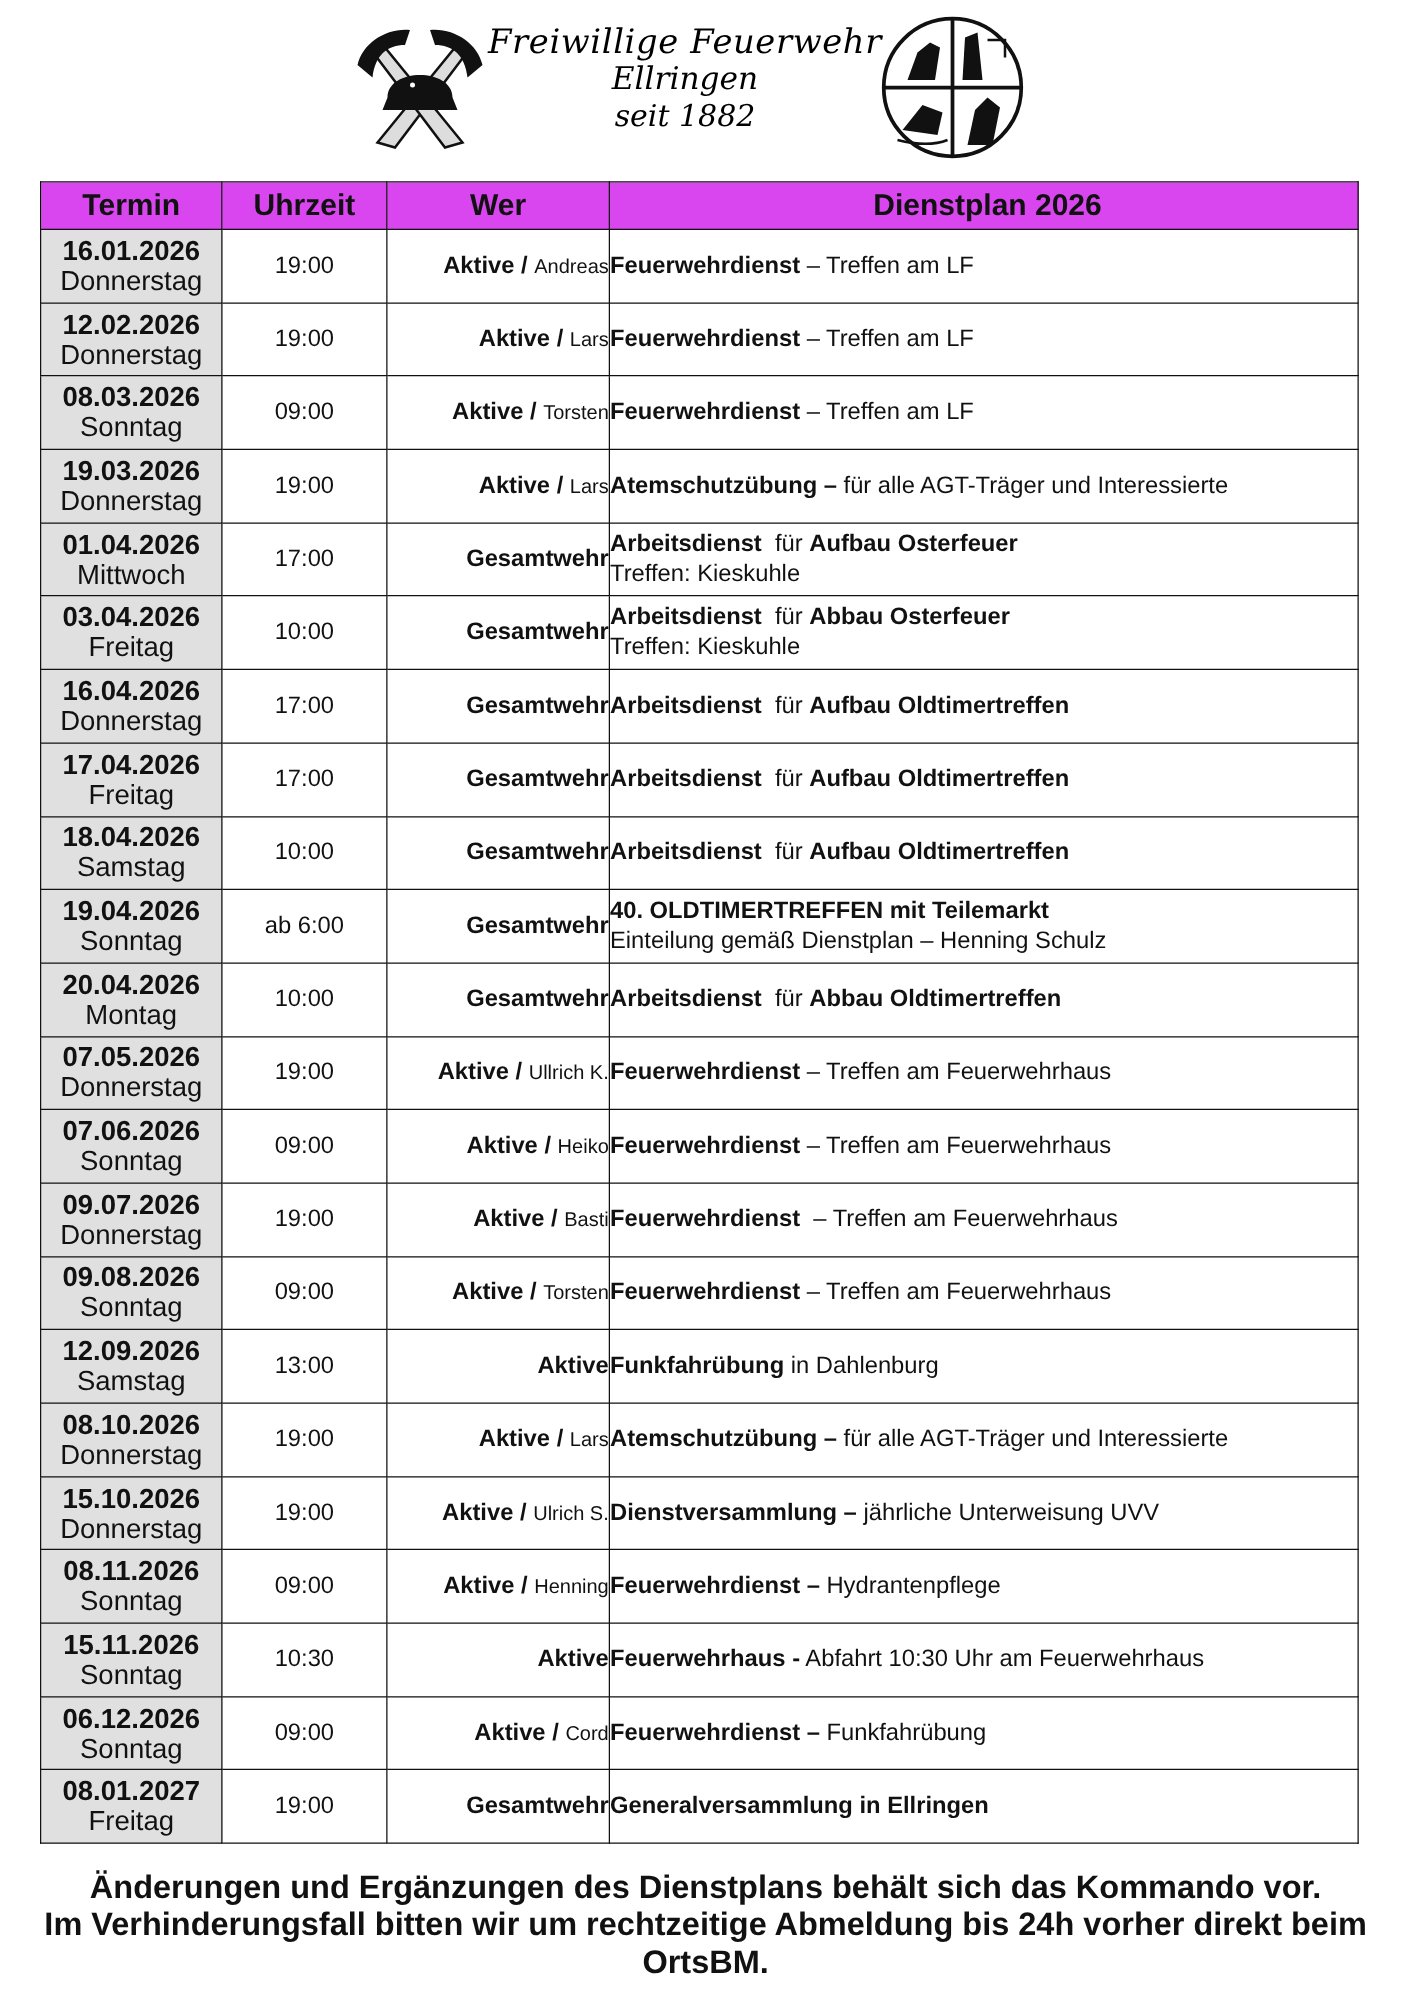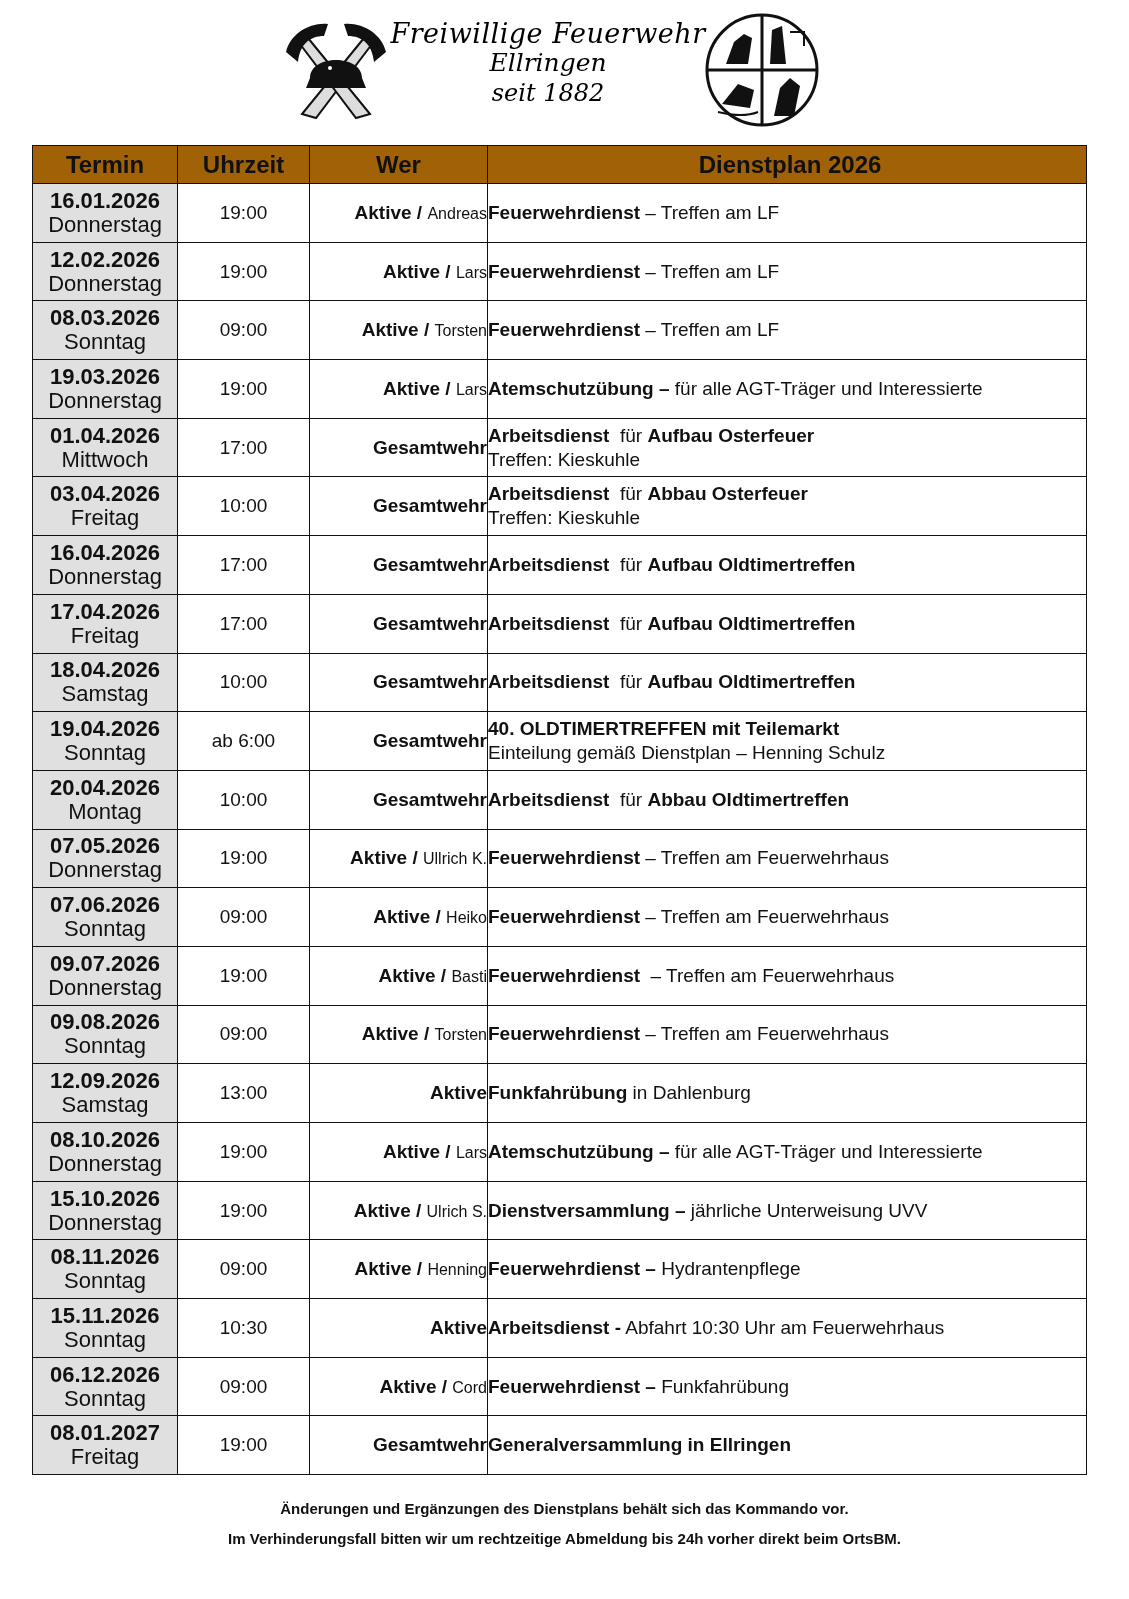--- a/index.html
+++ b/index.html
@@ -10,35 +10,35 @@
   .logo-right { position:absolute; left:434px; top:12px; width:116px; height:116px; }
   .title-block { position:absolute; left:120px; top:18px; width:316px; text-align:center;
                  font-family:"DejaVu Serif", serif; font-style:italic; color:#000000; }
   .title-line1 { font-size:27px; letter-spacing:0.5px; line-height:32px; }
   .title-line2 { font-size:25px; line-height:30px; margin-top:-2px; }
   .title-line3 { font-size:24px; line-height:30px; }
 
   table.plan { position:absolute; left:32px; top:145px; width:1054px;
                border-collapse:collapse; table-layout:fixed; }
   table.plan th, table.plan td { border:1.5px solid #111; padding:0; }
-  table.plan th { background:#a16207; height:37px; font-size:24px; font-weight:bold;
+  table.plan th { background:#d946ef; height:37px; font-size:24px; font-weight:bold;
                   text-align:center; }
   table.plan th.desc-h { text-align:center; padding-left:6px; }
   table.plan td { height:57.7px; font-size:19px; vertical-align:middle; }
   td.termin { background:#e0e0e0; text-align:center; line-height:24px; }
   .date { font-weight:bold; font-size:22px; display:block; }
   .day { font-size:22px; display:block; }
   td.time { text-align:center; }
   td.who { text-align:right; }
   .who-main { font-weight:bold; }
   .who-name { font-size:16px; }
   td.desc { padding-left:6px; line-height:24px; }
   .b { font-weight:bold; }
   .footer { position:absolute; left:0; width:1129px; top:1494px; text-align:center;
-            font-size:15px; font-weight:bold; line-height:30px; }
+            font-size:26px; font-weight:bold; line-height:30px; }
 </style>
 </head>
 <body>
 
 <div class="header">
   <svg class="logo-left" viewBox="0 0 112 106">
     <g stroke="#111" stroke-width="2" fill="#fff">
       <path d="M22 100 L36 104 L92 30 L84 24 Z" fill="#ddd"></path>
       <path d="M90 100 L76 104 L20 30 L28 24 Z" fill="#ddd"></path>
     </g>
@@ -294,21 +294,21 @@
         </td>
       </tr>
       <tr>
         <td class="termin">
           <span class="date">15.11.2026</span>
           <span class="day">Sonntag</span>
         </td>
         <td class="time">10:30</td>
         <td class="who"><span class="who-main">Aktive</span><span class="who-main"></span><span class="who-name"></span></td>
         <td class="desc">
-          <div><span class="b">Arbeitsdienst -</span><span style="white-space:pre"> Abfahrt 10:30 Uhr am Feuerwehrhaus</span></div>
+          <div><span class="b">Feuerwehrhaus -</span><span style="white-space:pre"> Abfahrt 10:30 Uhr am Feuerwehrhaus</span></div>
         </td>
       </tr>
       <tr>
         <td class="termin">
           <span class="date">06.12.2026</span>
           <span class="day">Sonntag</span>
         </td>
         <td class="time">09:00</td>
         <td class="who"><span class="who-main">Aktive</span><span class="who-main"> / </span><span class="who-name">Cord</span></td>
         <td class="desc">

